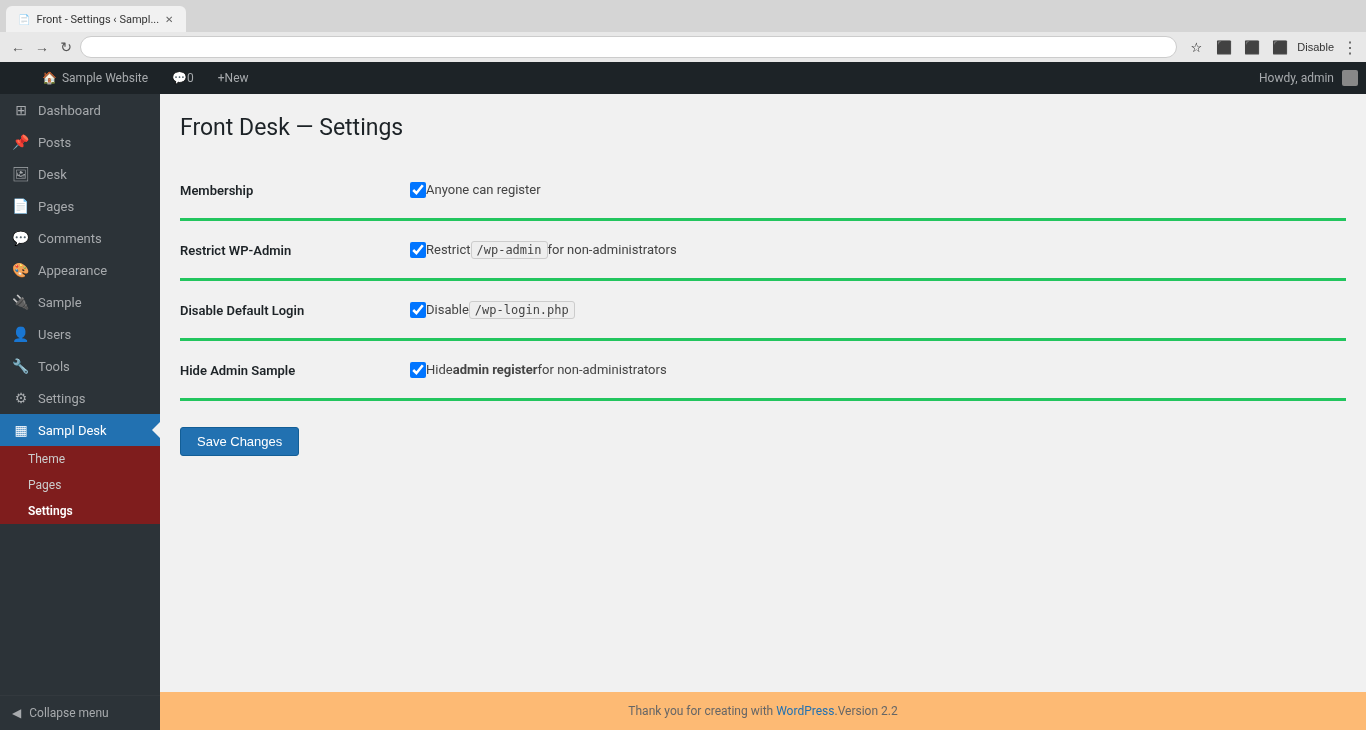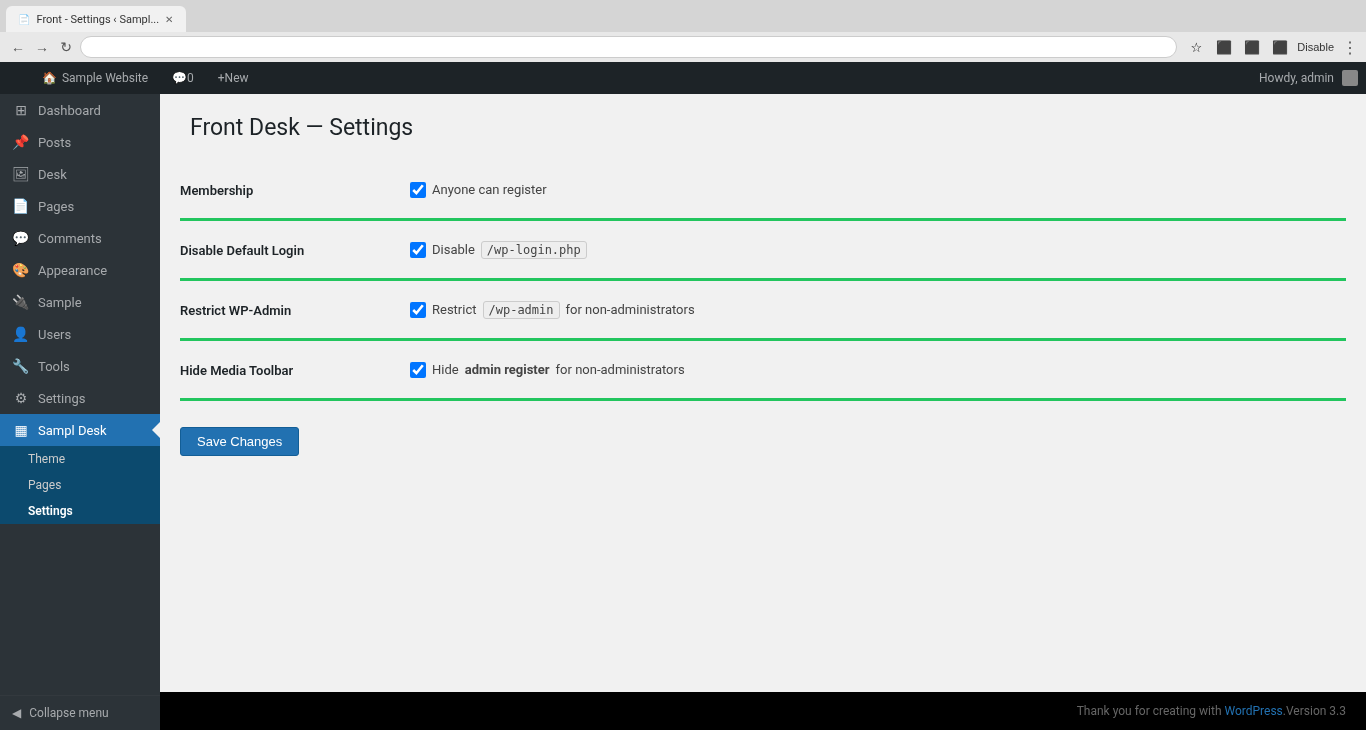--- a/index.html
+++ b/index.html
@@ -35,39 +35,39 @@
 
     
     .wp-main { display: flex; flex: 1; overflow: hidden; }
 
     
     .wp-sidebar { width: 160px; background: #2c3338; flex-shrink: 0; overflow-y: auto; display: flex; flex-direction: column; }
     .sidebar-item { display: flex; align-items: center; gap: 8px; padding: 8px 12px; color: #a7aaad; cursor: pointer; font-size: 13px; position: relative; }
     .sidebar-item.active { background: #2271b1; color: #fff; }
     .sidebar-item .icon { font-size: 14px; width: 18px; text-align: center; flex-shrink: 0; }
     .sidebar-item .arrow { position: absolute; right: 0; top: 50%; transform: translateY(-50%); width: 0; height: 0; border-top: 8px solid transparent; border-bottom: 8px solid transparent; border-right: 8px solid #f1f1f1; }
-    .sidebar-sub { background: #0c4a6e; }
+    .sidebar-sub { background: #7f1d1d; }
     .sidebar-sub-item { display: block; padding: 6px 12px 6px 28px; color: #ccc; cursor: pointer; font-size: 12px; text-decoration: none; }
     .sidebar-sub-item.active { color: #fff; font-weight: 600; }
     .sidebar-spacer { flex: 1; }
     .collapse-menu { display: flex; align-items: center; gap: 8px; padding: 10px 12px; color: #a7aaad; cursor: pointer; font-size: 12px; border-top: 1px solid #33393e; }
 
     
     .wp-content { flex: 1; overflow-y: auto; padding: 20px 20px 20px 20px; background: #f1f1f1; }
-    .page-title { font-size: 23px; font-weight: 400; color: #1d2327; margin-bottom: 20px; margin-left: 10px; }
+    .page-title { font-size: 23px; font-weight: 400; color: #1d2327; margin-bottom: 20px; }
     .settings-table { width: 100%; border-collapse: collapse; }
     .settings-table tr { border-bottom: 3px solid #22c55e; }
     .settings-table th { text-align: left; padding: 20px 10px 20px 0; font-weight: 600; color: #1d2327; font-size: 13px; width: 220px; vertical-align: top; padding-top: 22px; }
     .settings-table td { padding: 18px 10px; vertical-align: middle; }
     .setting-label-cell { width: 220px; }
-    .setting-value { display: flex; align-items: center; gap: 6px; font-size: 13px; color: #444; }
+    .setting-value { display: flex; align-items: center; font-size: 13px; color: #444; }
     .setting-value input[type="checkbox"] { width: 16px; height: 16px; cursor: pointer; }
     .code-tag { background: #eee; border: 1px solid #ccc; border-radius: 3px; padding: 1px 5px; font-family: monospace; font-size: 12px; color: #444; }
     .save-btn { background: #2271b1; color: #fff; border: 1px solid #135e96; border-radius: 3px; padding: 6px 16px; font-size: 13px; cursor: pointer; margin-top: 10px; }
-    .wp-footer { background: #000000; padding: 12px 20px; color: #666; font-size: 12px; display: flex; justify-content: flex-end; border-top: none; }
+    .wp-footer { background: #fdba74; padding: 12px 20px; color: #666; font-size: 12px; display: flex; justify-content: center; border-top: none; }
     .wp-footer a { color: #2271b1; text-decoration: none; }
     .content-wrap { display: flex; flex-direction: column; flex: 1; overflow: hidden; }
     .content-inner { flex: 1; overflow-y: auto; display: flex; flex-direction: column; }
   </style>
 </head>
 <body>
 
 <div class="browser-chrome">
   <div class="browser-tab-bar">
     <div class="browser-tab">
@@ -196,48 +196,48 @@
                 <td>
                   <div class="setting-value">
                     <input type="checkbox" checked="" style="">
                     <span>Anyone can register</span>
                   </div>
                 </td>
               </tr>
 
               <tr>
                 <th class="setting-label-cell">
-                  <span>Disable Default Login</span>
-                </th>
-                <td>
-                  <div class="setting-value">
-                    <input type="checkbox" checked="" style="">
-                    <span>Disable</span>
-                    <span class="code-tag">/wp-login.php</span>
-                  </div>
-                </td>
-              </tr>
-
-              <tr>
-                <th class="setting-label-cell">
                   <span>Restrict WP-Admin</span>
                 </th>
                 <td>
                   <div class="setting-value">
                     <input type="checkbox" checked="" style="">
                     <span>Restrict</span>
                     <span class="code-tag">/wp-admin</span>
                     <span>for non-administrators</span>
                   </div>
                 </td>
               </tr>
 
               <tr>
                 <th class="setting-label-cell">
-                  <span>Hide Media Toolbar</span>
+                  <span>Disable Default Login</span>
+                </th>
+                <td>
+                  <div class="setting-value">
+                    <input type="checkbox" checked="" style="">
+                    <span>Disable</span>
+                    <span class="code-tag">/wp-login.php</span>
+                  </div>
+                </td>
+              </tr>
+
+              <tr>
+                <th class="setting-label-cell">
+                  <span>Hide Admin Sample</span>
                 </th>
                 <td>
                   <div class="setting-value">
                     <input type="checkbox" checked="" style="">
                     <span>Hide</span>
                     <strong>admin register</strong>
                     <span>for non-administrators</span>
                   </div>
                 </td>
               </tr>
@@ -246,18 +246,18 @@
 
           <div style="margin-top: 16px;">
             <button class="save-btn">Save Changes</button>
           </div>
         </div>
 
         <div class="wp-footer">
           <div>
             <span>Thank you for creating with </span><a href="#">WordPress</a><span>.</span>
           </div>
-          <div>Version 3.3</div>
+          <div>Version 2.2</div>
         </div>
       </div>
     </div>
   </div>
 </div>
 
 </body></html>

